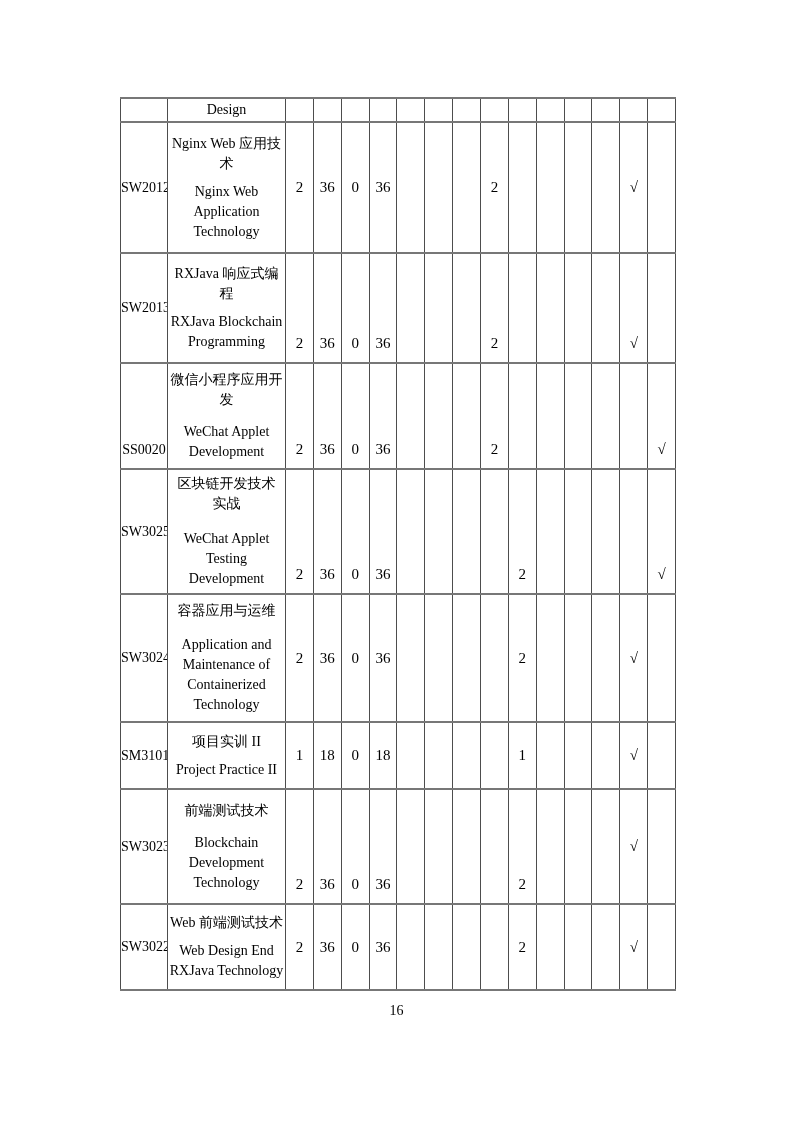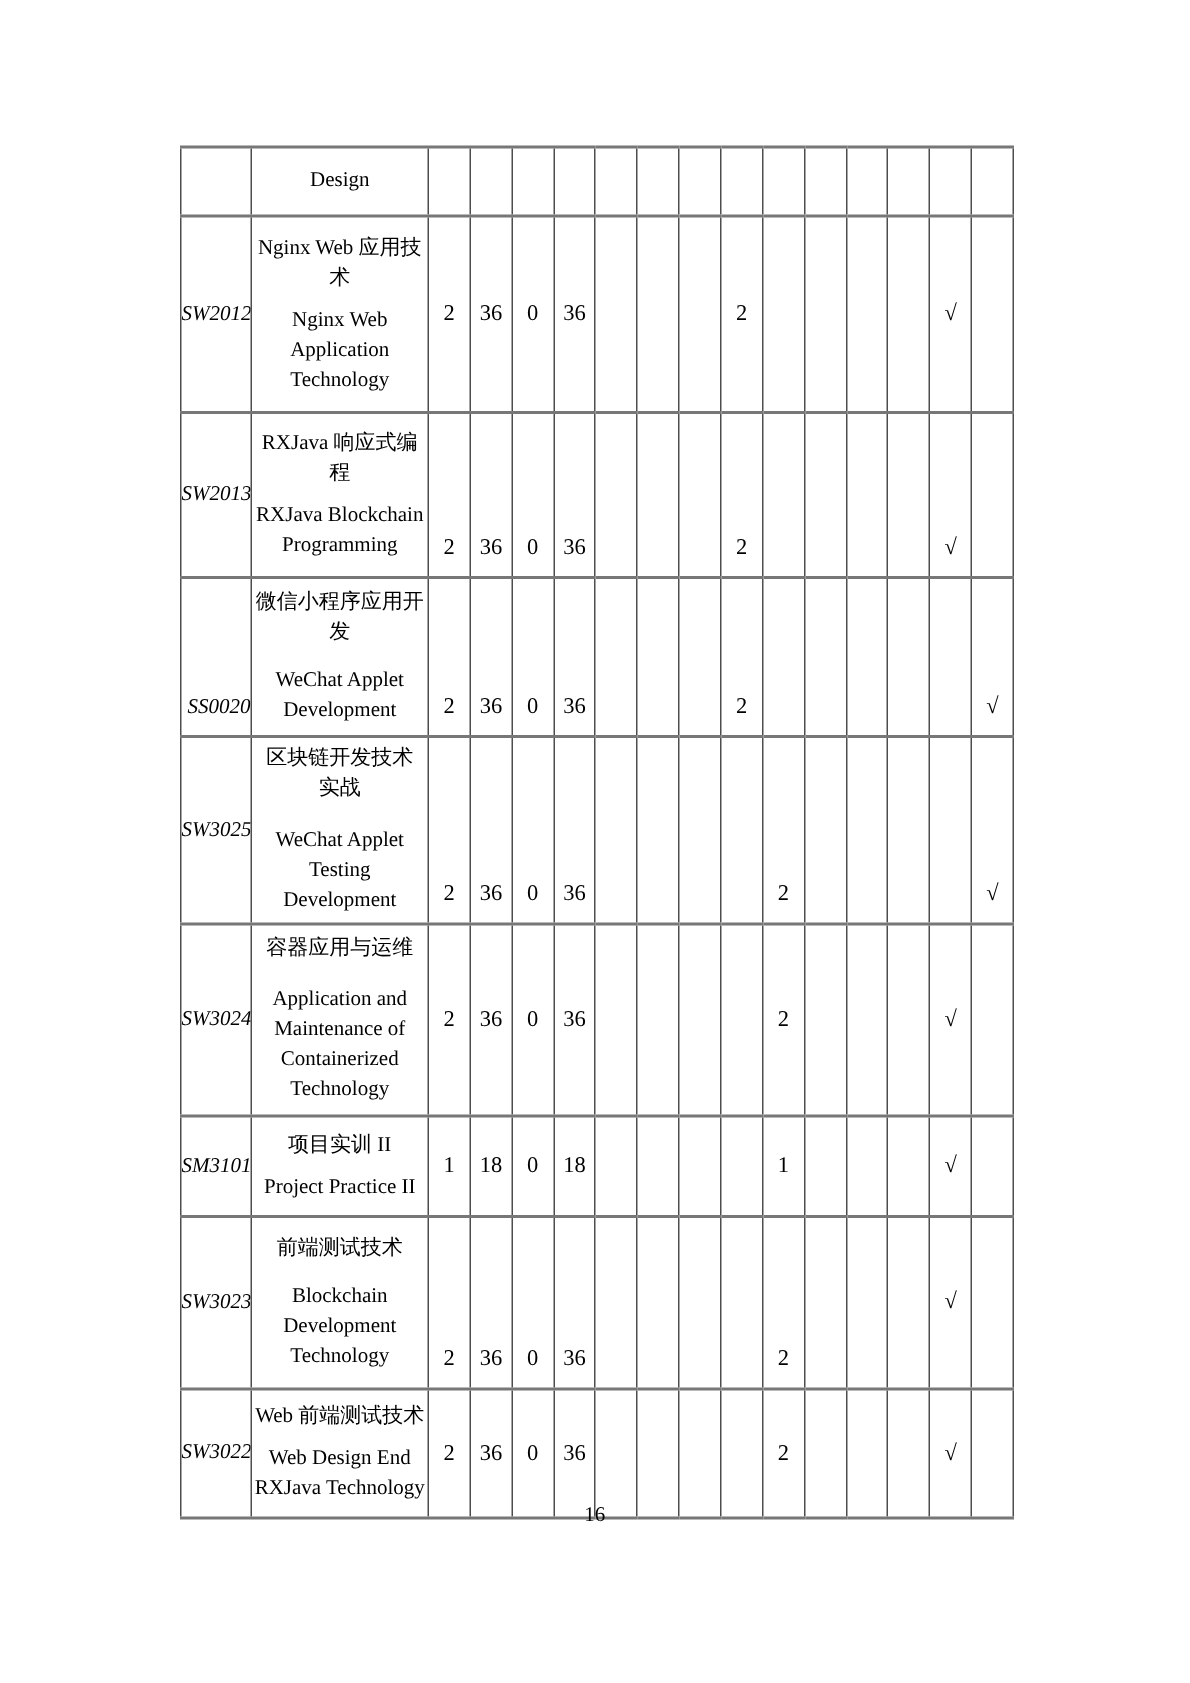--- a/index.html
+++ b/index.html
@@ -9,21 +9,21 @@
   }
   .doc-table{
     position:absolute;left:120px;top:97px;
     border-collapse:collapse;table-layout:fixed;width:555px;
   }
   .doc-table td{
     border-left:1px solid #4d4d4d;border-right:1px solid #4d4d4d;
     border-top:2px solid #777777;border-bottom:2px solid #777777;
     padding:0;overflow:hidden;
   }
-  td.code{font-size:14px;text-align:right;font-style:italic;}
+  td.code{font-size:14px;text-align:center;}
   td.name{font-size:14px;text-align:center;vertical-align:middle;}
   td.val{font-size:15px;text-align:center;}
   .va-m{vertical-align:middle;}
   .va-b{vertical-align:bottom;padding-bottom:10px !important;}
   .name .line{line-height:20px;min-height:20px;white-space:nowrap;}
   .name .gap{width:100%;}
   .b{font-weight:normal;}
   .page-footer{
     position:absolute;left:0;top:1003px;width:100%;
     text-align:center;font-size:14px;
@@ -45,21 +45,21 @@
       <col style="width:27.86px">
       <col style="width:27.86px">
     <col style="width:27.86px">
       <col style="width:27.86px">
       <col style="width:27.86px">
       <col style="width:27.86px">
     <col style="width:27.86px">
       <col style="width:27.86px">
   </colgroup>
   <tbody>
-      <tr style="height: 46px;">
+      <tr style="height: 24px;">
         <td class="code va-m"></td>
         <td class="name">
           <div class="line">Design</div>
         </td>
         <td class="val va-m"></td>
         <td class="val va-m"></td>
         <td class="val va-m"></td>
         <td class="val va-m"></td>
         <td class="val va-m"></td>
         <td class="val va-m"></td>

